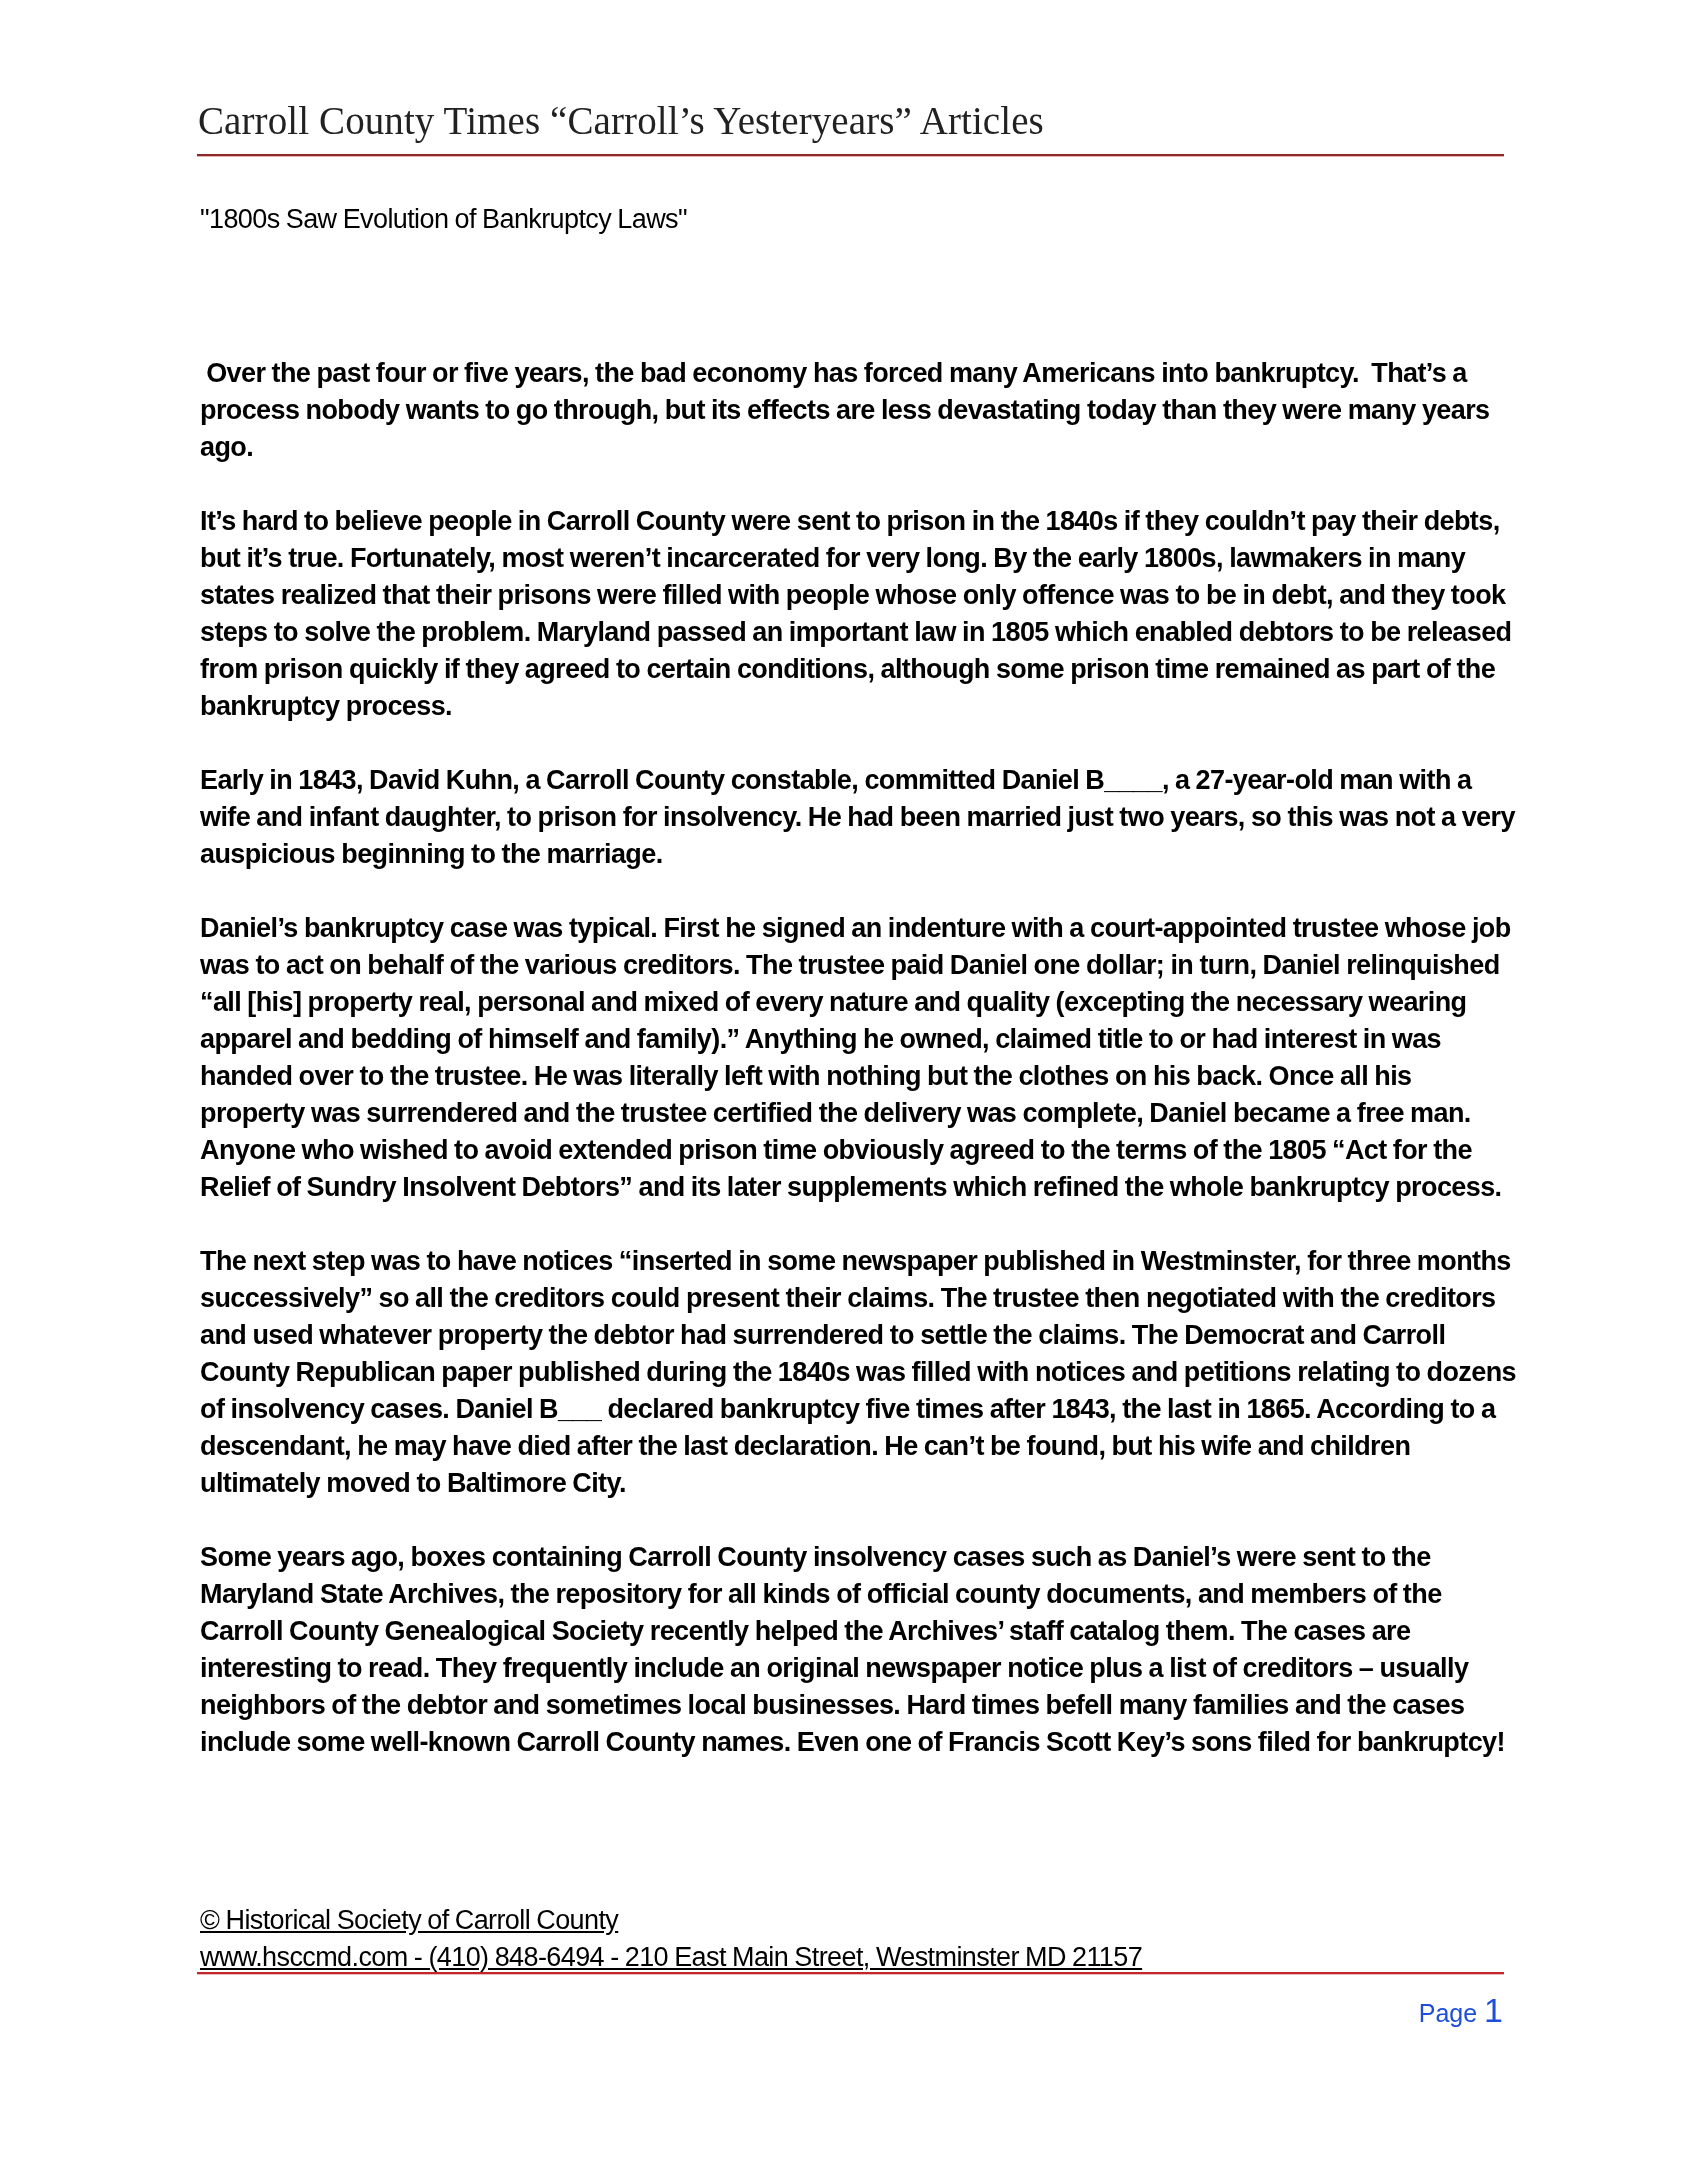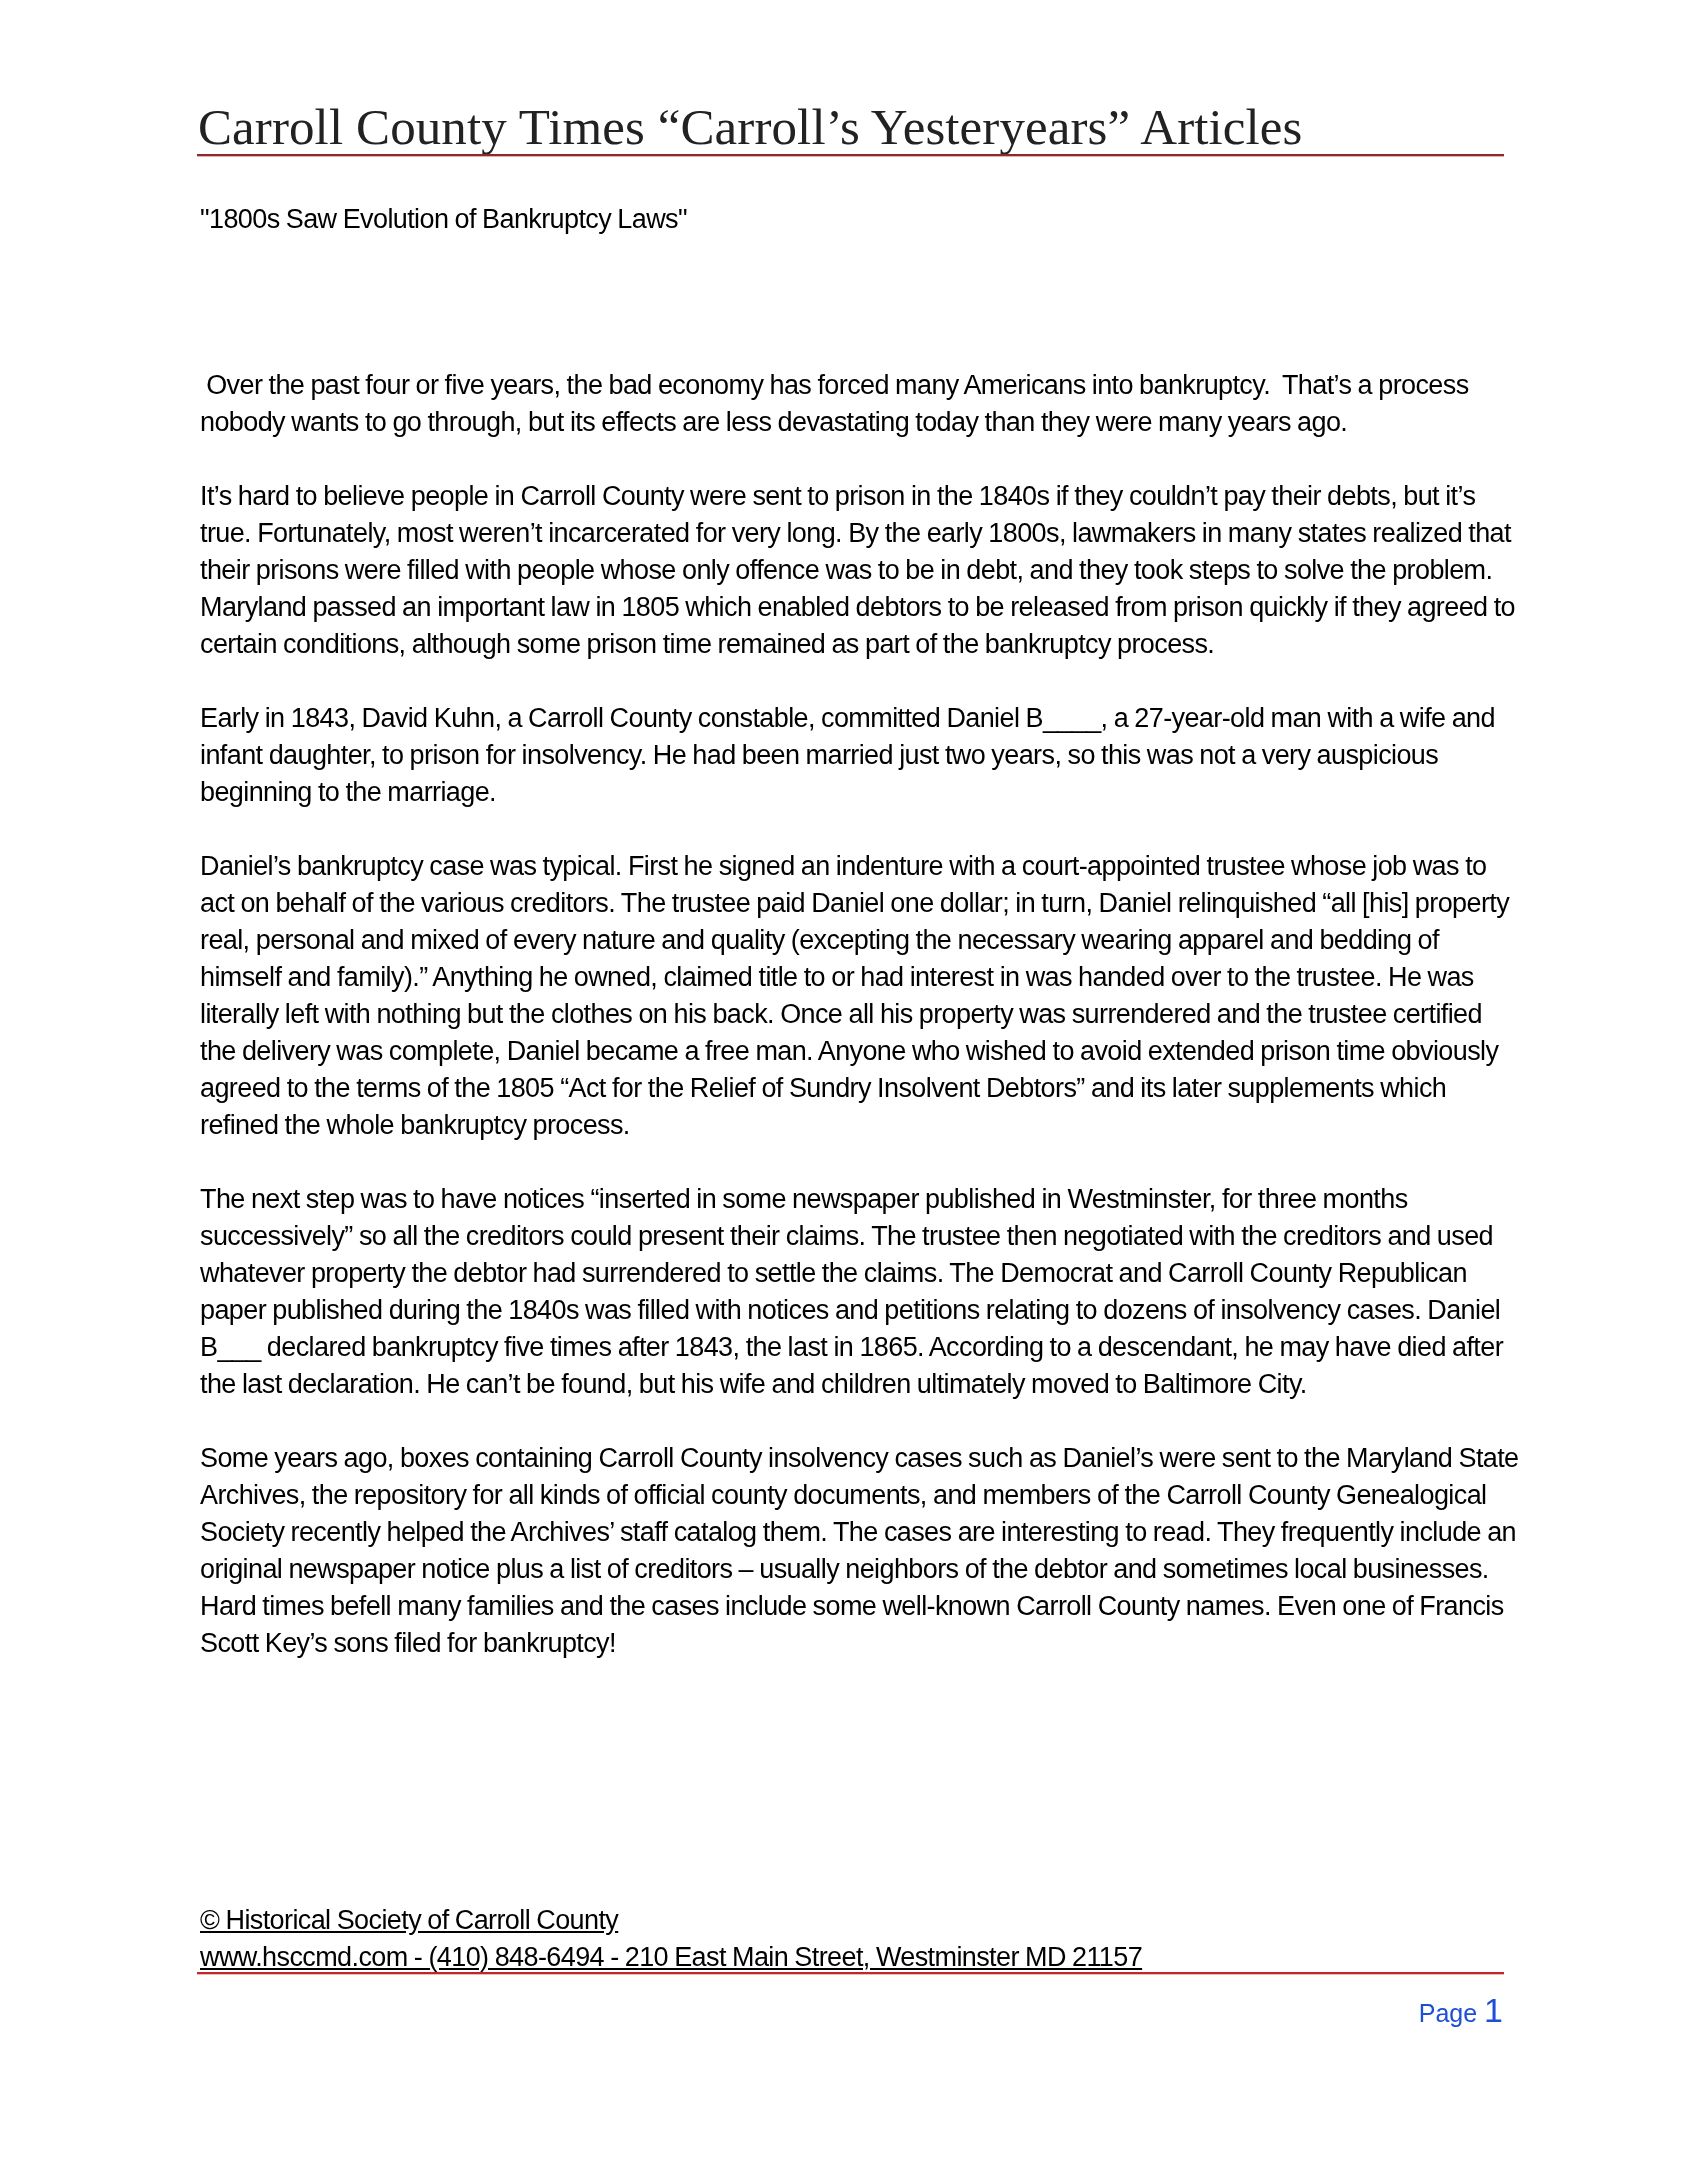--- a/index.html
+++ b/index.html
@@ -1,34 +1,34 @@
 <!DOCTYPE html>
 <html style="font-size:11.2px"><head>
 <meta charset="utf-8">
 <style>
   html, body { margin: 0; padding: 0; background: #ffffff; }
   body { width: 1687px; height: 2183px; position: relative; overflow: hidden; color: #000; }
   .page { position: absolute; left: 0; top: 0; width: 1687px; height: 2183px; }
   .header-title {
     position: absolute; left: 198px; top: 98px;
     font-family: "Liberation Serif", "DejaVu Serif", serif;
-    font-size: 51px; color: #222222; letter-spacing: 0.1px; white-space: nowrap;
+    font-size: 39px; color: #222222; letter-spacing: 0.1px; white-space: nowrap;
   }
   .rule { position: absolute; left: 197px; width: 1307px; height: 2.1px; background: #8b2a2a; }
   .rule.top { top: 154px; border-bottom: 0.7px solid #e8b0b0; }
   .rule.bottom { top: 1972px; background: #c0262b; border-bottom: 0.7px solid #f0b8b8; }
   .body-text {
     position: absolute; left: 200px; width: 1321px;
     font-family: "Liberation Sans", "DejaVu Sans", sans-serif;
     font-size: 27px; line-height: 37px; color: #000;
     letter-spacing: -0.6px; word-spacing: -0.7px;
   }
   .meta { top: 201px; }
   .meta div { white-space: nowrap; }
-  .para { margin: 16px 0 37px 0; }
+  .para { margin: 4px 0 37px 0; font-weight: bold; }
   .article { top: 351px; }
   .footer { top: 1902px; text-decoration: underline; }
   .footer div { white-space: nowrap; }
   .page-num {
     position: absolute; right: 184px; top: 1991px;
     font-family: "Liberation Sans", "DejaVu Sans", sans-serif;
     font-size: 25px; color: #1d4ed8; white-space: nowrap;
   }
   .page-num .num { font-size: 34px; }
 </style>

